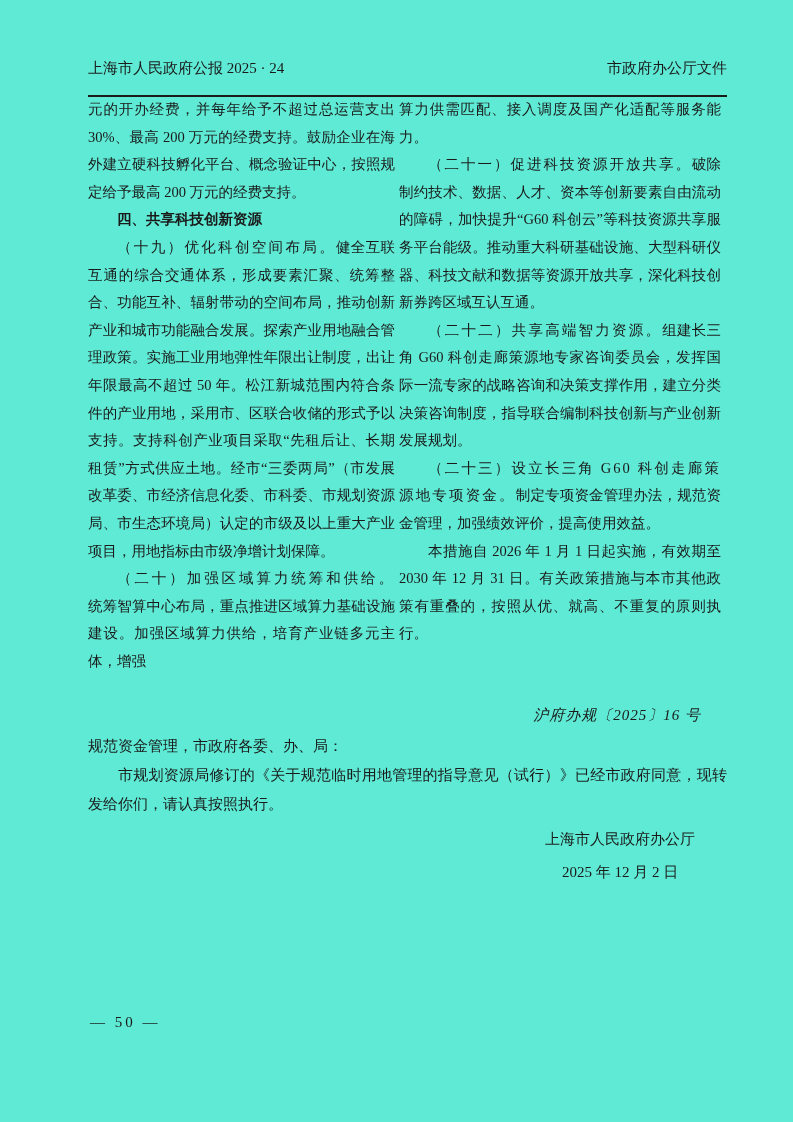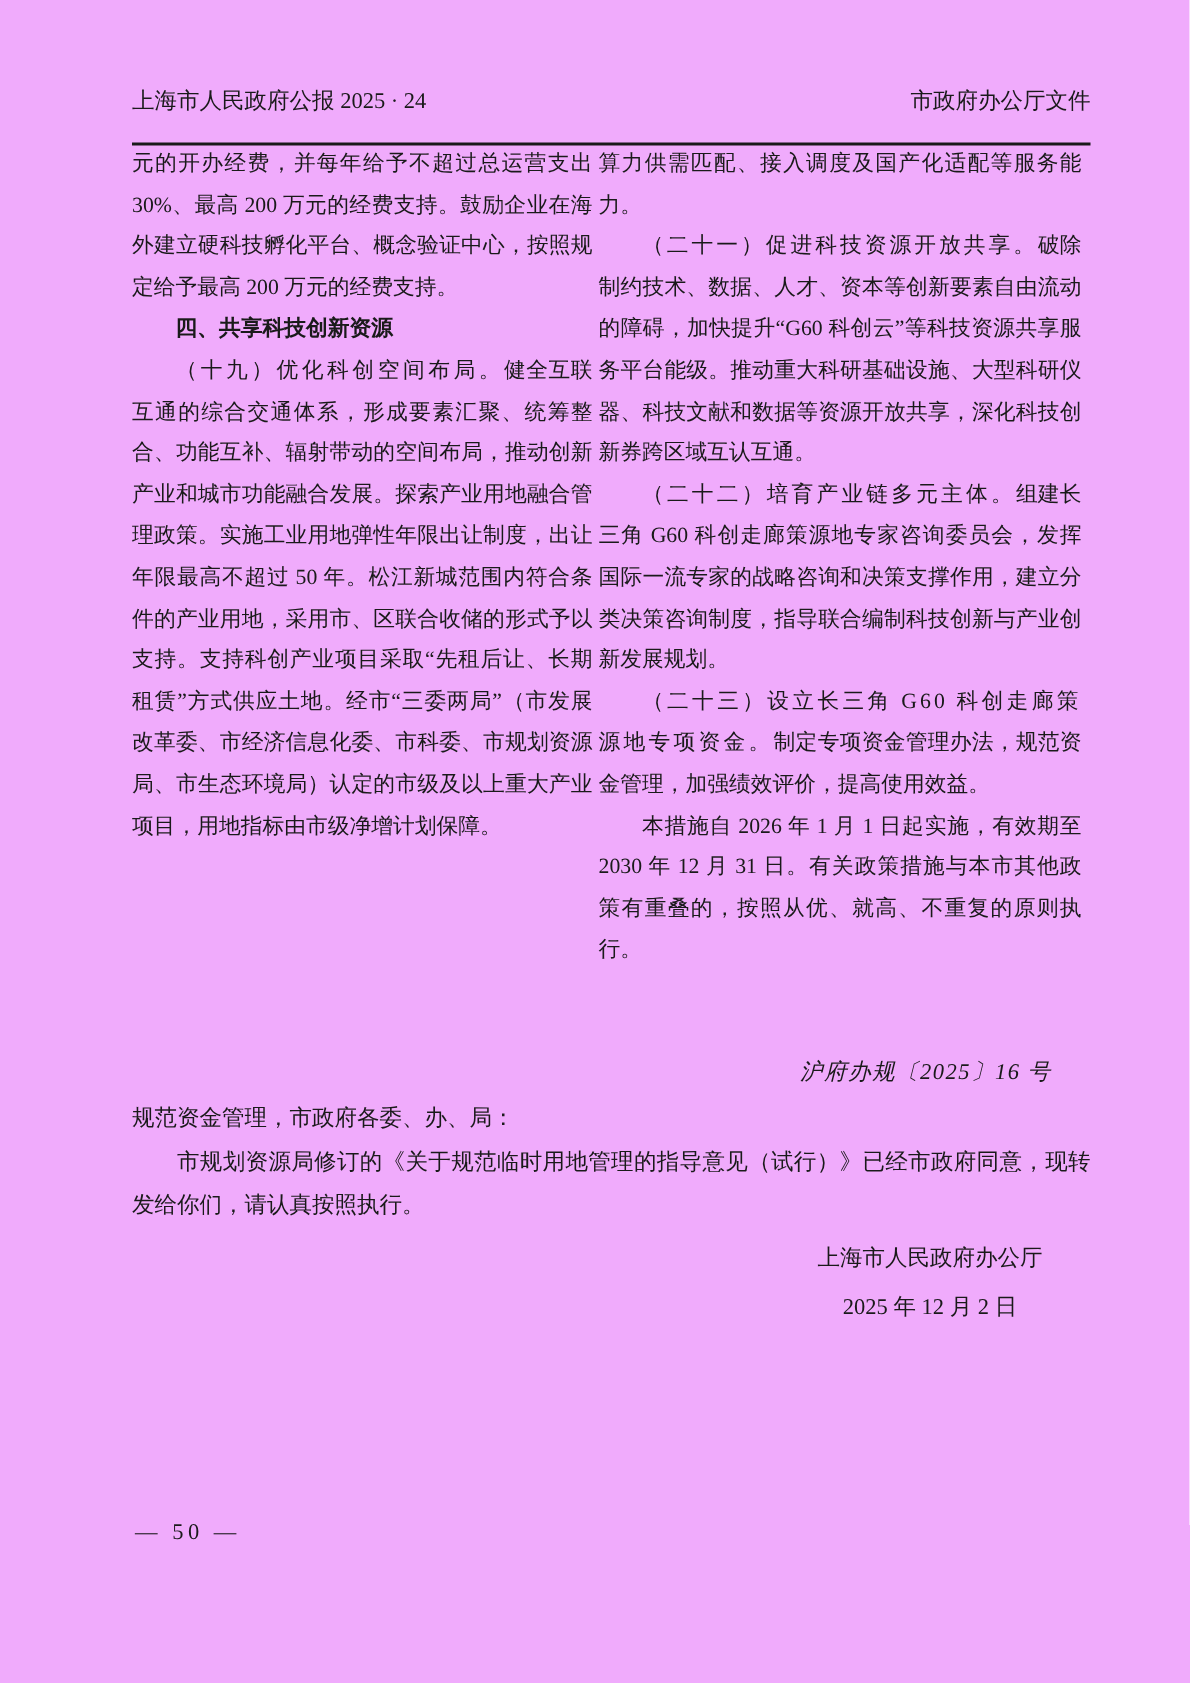--- a/index.html
+++ b/index.html
@@ -4,21 +4,21 @@
 <style>
   html, body {
     margin: 0;
     padding: 0;
     background: #ffffff;
   }
   .page {
     position: relative;
     width: 793px;
     height: 1122px;
-    background: #f0abfc;
+    background: #5eead4;
     color: #1a1a1a;
     font-family: "Liberation Serif", "DejaVu Serif", serif;
     overflow: hidden;
   }
   
   .page-header {
     position: absolute;
     left: 88px;
     top: 58px;
     width: 639px;
@@ -123,25 +123,26 @@
     <span>市政府办公厅文件</span>
   </header>
 
   <div class="header-rule"></div>
 
   <main class="columns">
     <div class="col">
         <p class="cont">元的开办经费，并每年给予不超过总运营支出 30%、最高 200 万元的经费支持。鼓励企业在海外建立硬科技孵化平台、概念验证中心，按照规定给予最高 200 万元的经费支持。</p>
         <p class="heading">四、共享科技创新资源</p>
         <p class="para"><span class="kai">（十九）优化科创空间布局。</span>健全互联互通的综合交通体系，形成要素汇聚、统筹整合、功能互补、辐射带动的空间布局，推动创新产业和城市功能融合发展。探索产业用地融合管理政策。实施工业用地弹性年限出让制度，出让年限最高不超过 50 年。松江新城范围内符合条件的产业用地，采用市、区联合收储的形式予以支持。支持科创产业项目采取“先租后让、长期租赁”方式供应土地。经市“三委两局”（市发展改革委、市经济信息化委、市科委、市规划资源局、市生态环境局）认定的市级及以上重大产业项目，用地指标由市级净增计划保障。</p>
+        <p class="para"><span class="kai">（二十）加强区域算力统筹和供给。</span>统筹智算中心布局，重点推进区域算力基础设施建设。加强区域算力供给，培育产业链多元主体，增强</p>
       </div>
     <div class="col">
         <p class="cont">算力供需匹配、接入调度及国产化适配等服务能力。</p>
         <p class="para"><span class="kai">（二十一）促进科技资源开放共享。</span>破除制约技术、数据、人才、资本等创新要素自由流动的障碍，加快提升“G60 科创云”等科技资源共享服务平台能级。推动重大科研基础设施、大型科研仪器、科技文献和数据等资源开放共享，深化科技创新券跨区域互认互通。</p>
-        <p class="para"><span class="kai">（二十二）培育产业链多元主体。</span>组建长三角 G60 科创走廊策源地专家咨询委员会，发挥国际一流专家的战略咨询和决策支撑作用，建立分类决策咨询制度，指导联合编制科技创新与产业创新发展规划。</p>
+        <p class="para"><span class="kai">（二十二）共享高端智力资源。</span>组建长三角 G60 科创走廊策源地专家咨询委员会，发挥国际一流专家的战略咨询和决策支撑作用，建立分类决策咨询制度，指导联合编制科技创新与产业创新发展规划。</p>
         <p class="para"><span class="kai">（二十三）设立长三角 G60 科创走廊策源地专项资金。</span>制定专项资金管理办法，规范资金管理，加强绩效评价，提高使用效益。</p>
         <p class="para">本措施自 2026 年 1 月 1 日起实施，有效期至 2030 年 12 月 31 日。有关政策措施与本市其他政策有重叠的，按照从优、就高、不重复的原则执行。</p>
       </div>
   </main>
 
   <section class="notice">
     <div class="doc-number">沪府办规〔2025〕16 号</div>
     <p class="notice-text salutation">规范资金管理，市政府各委、办、局：</p>
     <p class="notice-text notice-body">市规划资源局修订的《关于规范临时用地管理的指导意见（试行）》已经市政府同意，现转发给你们，请认真按照执行。</p>
     <div class="signature">

